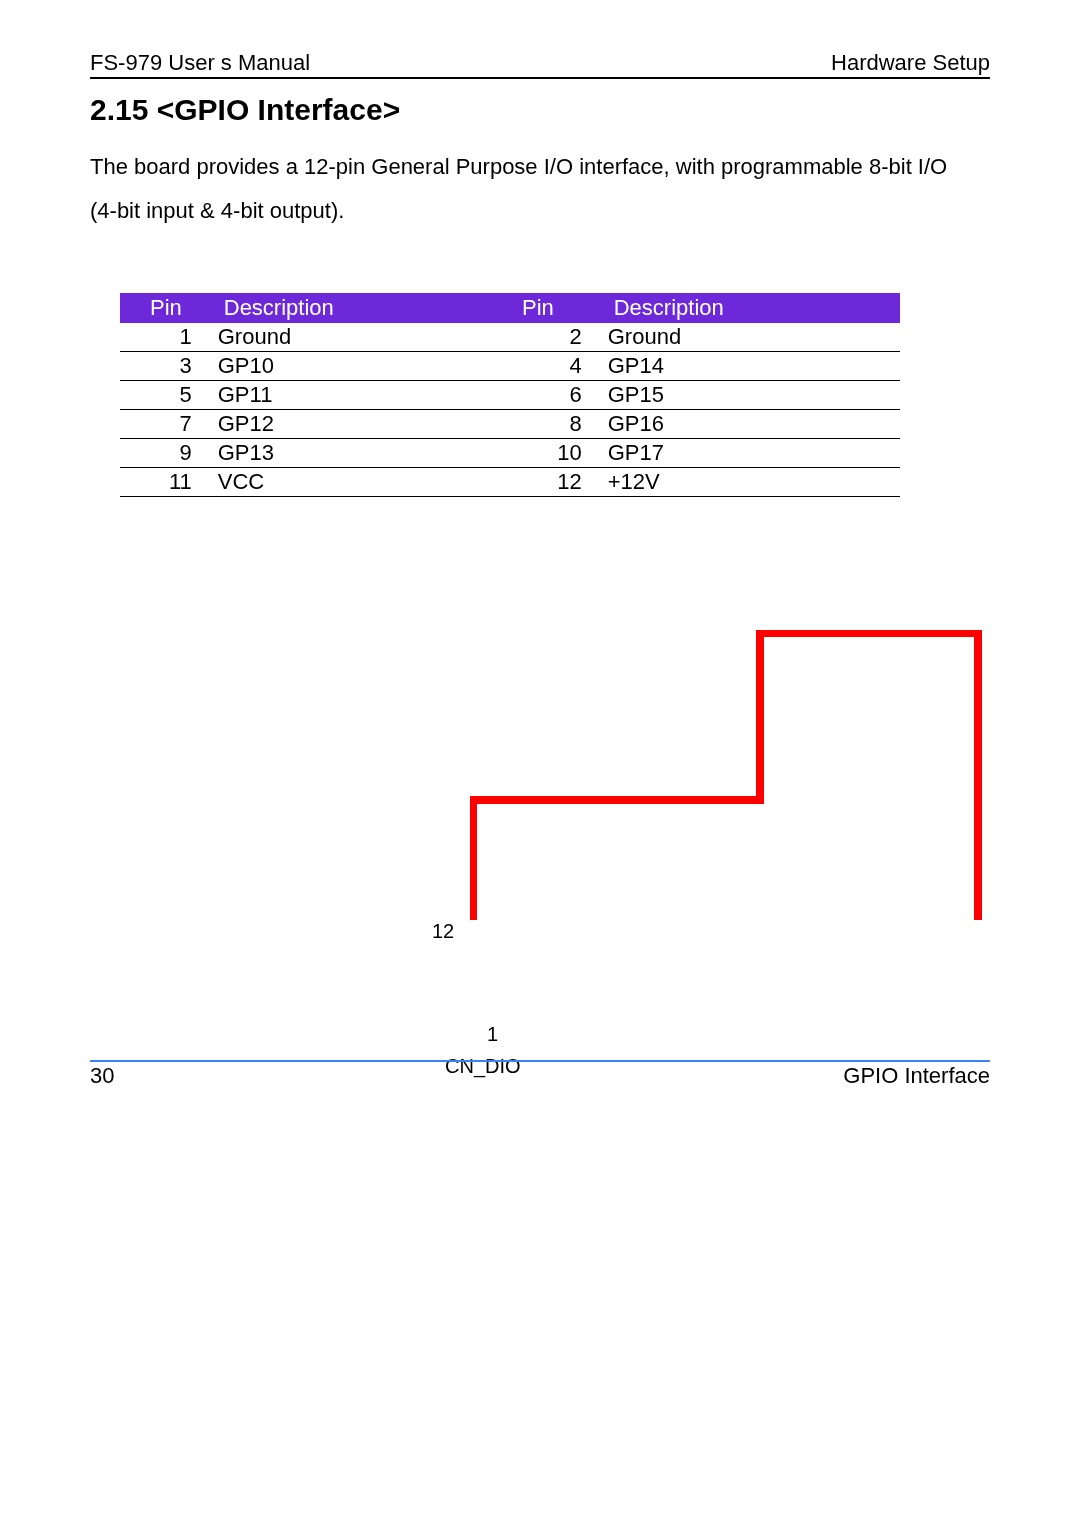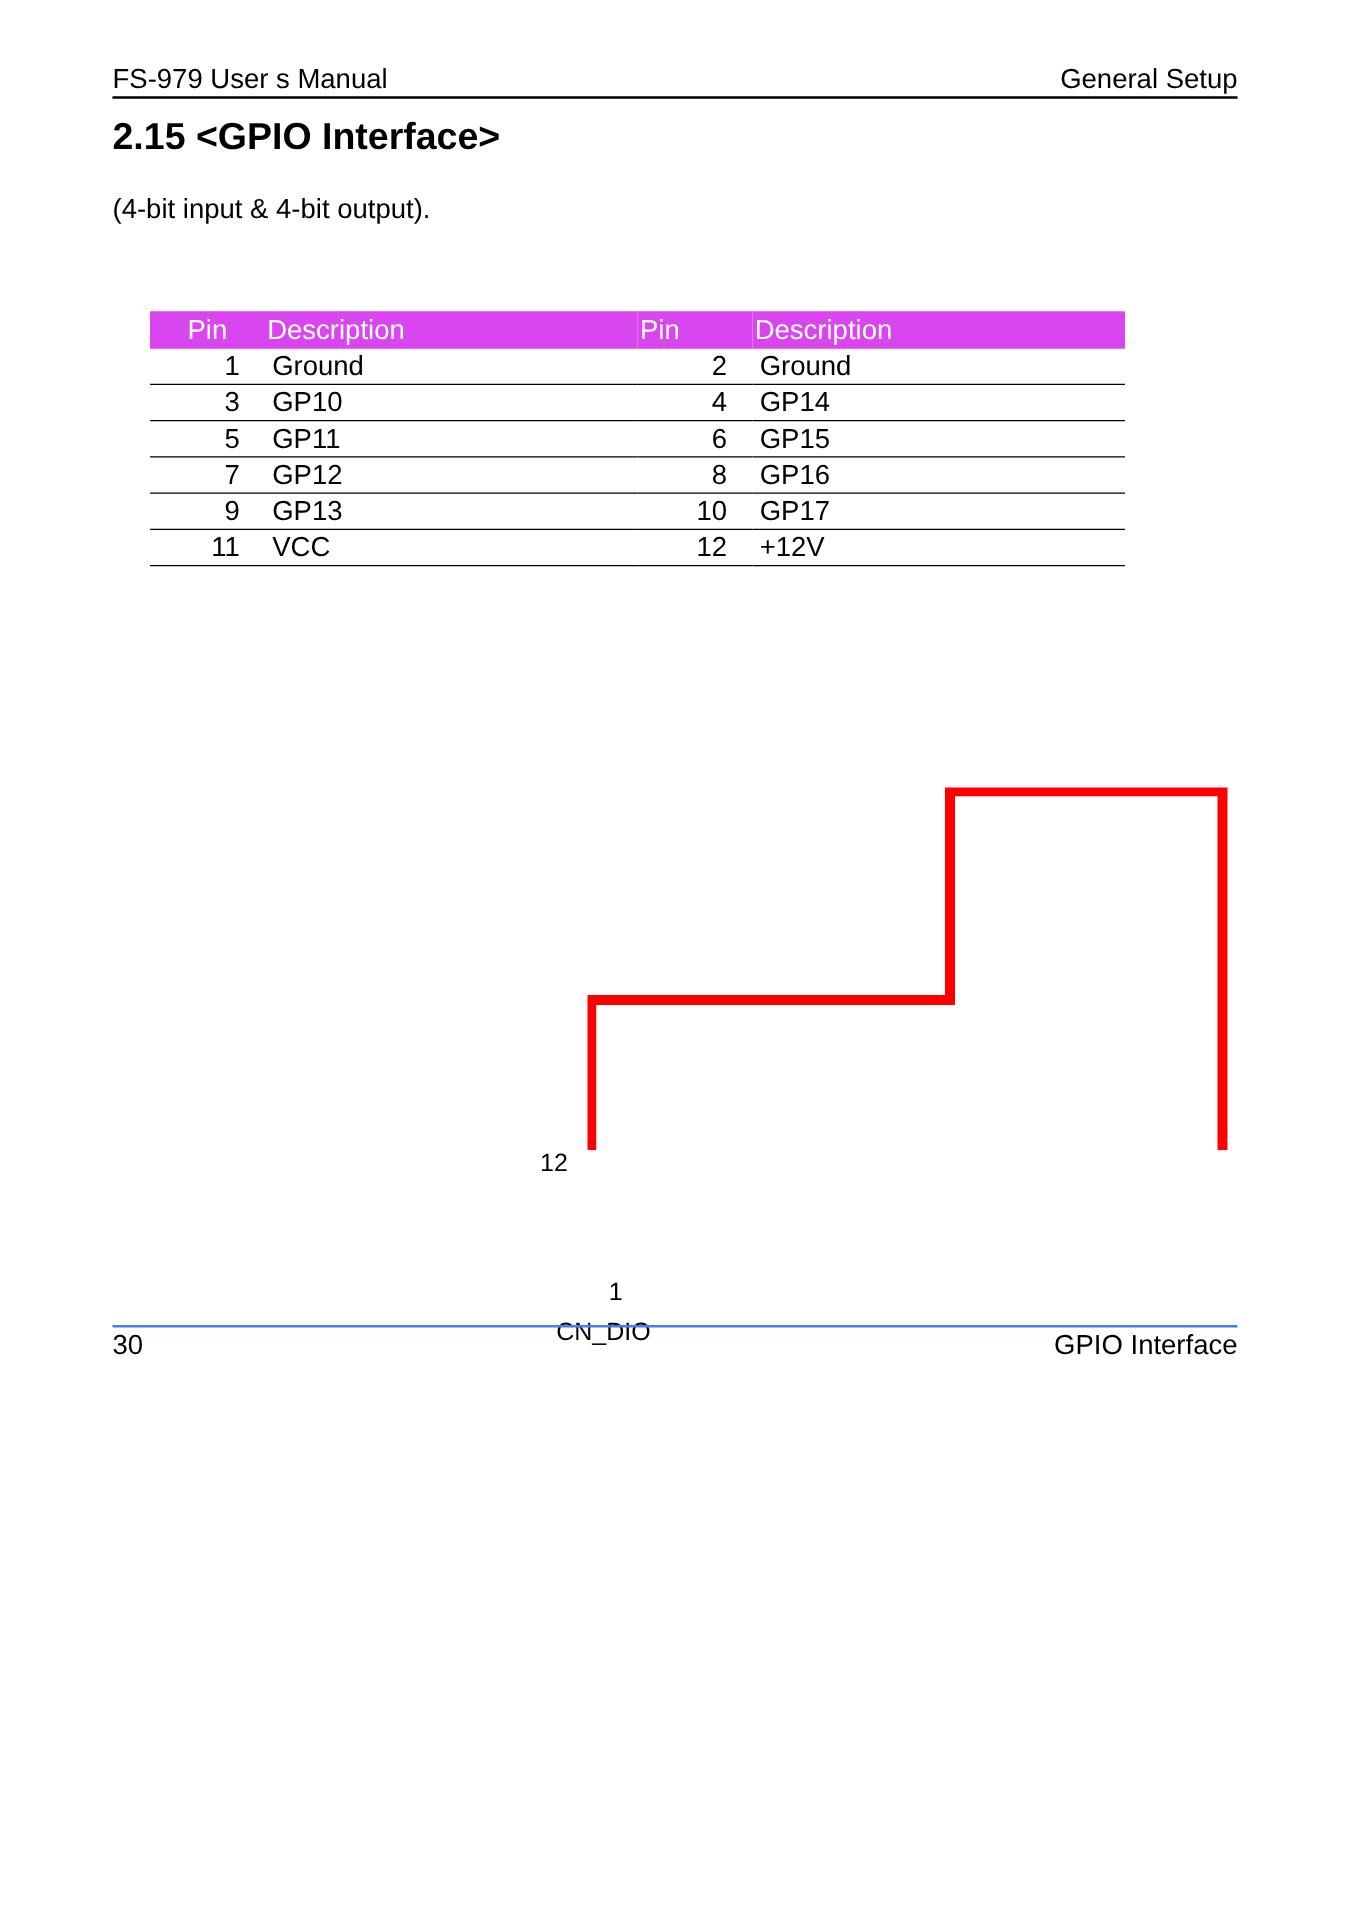--- a/index.html
+++ b/index.html
@@ -3,42 +3,43 @@
 <meta charset="utf-8">
 <style>
   * { margin: 0; padding: 0; box-sizing: border-box; }
   html, body { width: 1080px; height: 1529px; background: #fff; font-family: Arial, Helvetica, sans-serif; }
   .page { position: relative; width: 1080px; height: 1144px; padding: 50px 90px 50px 90px; border-radius: 27px; }
   .header-row { display: flex; justify-content: space-between; border-bottom: 2px solid #000; padding-bottom: 1px; font-size: 22px; }
   .section-title { font-size: 30px; margin-top: 14px; margin-bottom: 18px; font-weight: 700; }
   .body-text { font-size: 22px; line-height: 2.0; text-align: justify; }
   .connector-block { margin-top: 60px; font-size: 22px; line-height: 1.25; margin-left: 30px; }
   .pin-table { border-collapse: collapse; width: 780px; margin-top: 2px; margin-left: 30px; font-size: 22px; }
-  .pin-table th { background: #d946ef; color: #fff; font-weight: 400; text-align: left; padding: 2px 2px; }
+  .pin-table th { background: #6d28d9; color: #fff; font-weight: 400; text-align: left; padding: 2px 12px; }
   .pin-table td { border-bottom: 1px solid #000; padding: 1px 6px; }
   .pin-table td.pin-col { text-align: right; padding-right: 20px; width: 80px; }
   .pin-table td.desc-col { width: 260px; }
   .diagram { position: absolute; left: 470px; top: 630px; width: 520px; height: 520px; }
   .diag-num-12 { position: absolute; left: 432px; top: 920px; font-size: 20px; }
   .diag-num-1  { position: absolute; left: 487px; top: 1023px; font-size: 20px; }
   .diag-label  { position: absolute; left: 445px; top: 1055px; font-size: 20px; }
   .footer-row { position: absolute; left: 90px; right: 90px; bottom: 55px; display: flex; justify-content: space-between; font-size: 22px; border-top: 2px solid #3b82f6; padding-top: 1px; }
 </style>
 </head>
 <body>
 
 <div class="page">
 
   <div class="header-row">
     <span>FS-979 User s Manual</span>
-    <span>General Setup</span>
+    <span>Hardware Setup</span>
   </div>
 
   <h2 class="section-title">2.15 &lt;GPIO Interface&gt;</h2>
 
+  <p class="body-text">The board provides a 12-pin General Purpose I/O interface, with programmable 8-bit I/O</p>
   <p class="body-text">(4-bit input &amp; 4-bit output).</p>
 
   <div class="connector-block">
   </div>
 
   <table class="pin-table">
     <thead>
       <tr>
         <th style="width:80px;text-align:center;">Pin</th>
         <th style="width:260px;">Description</th>

